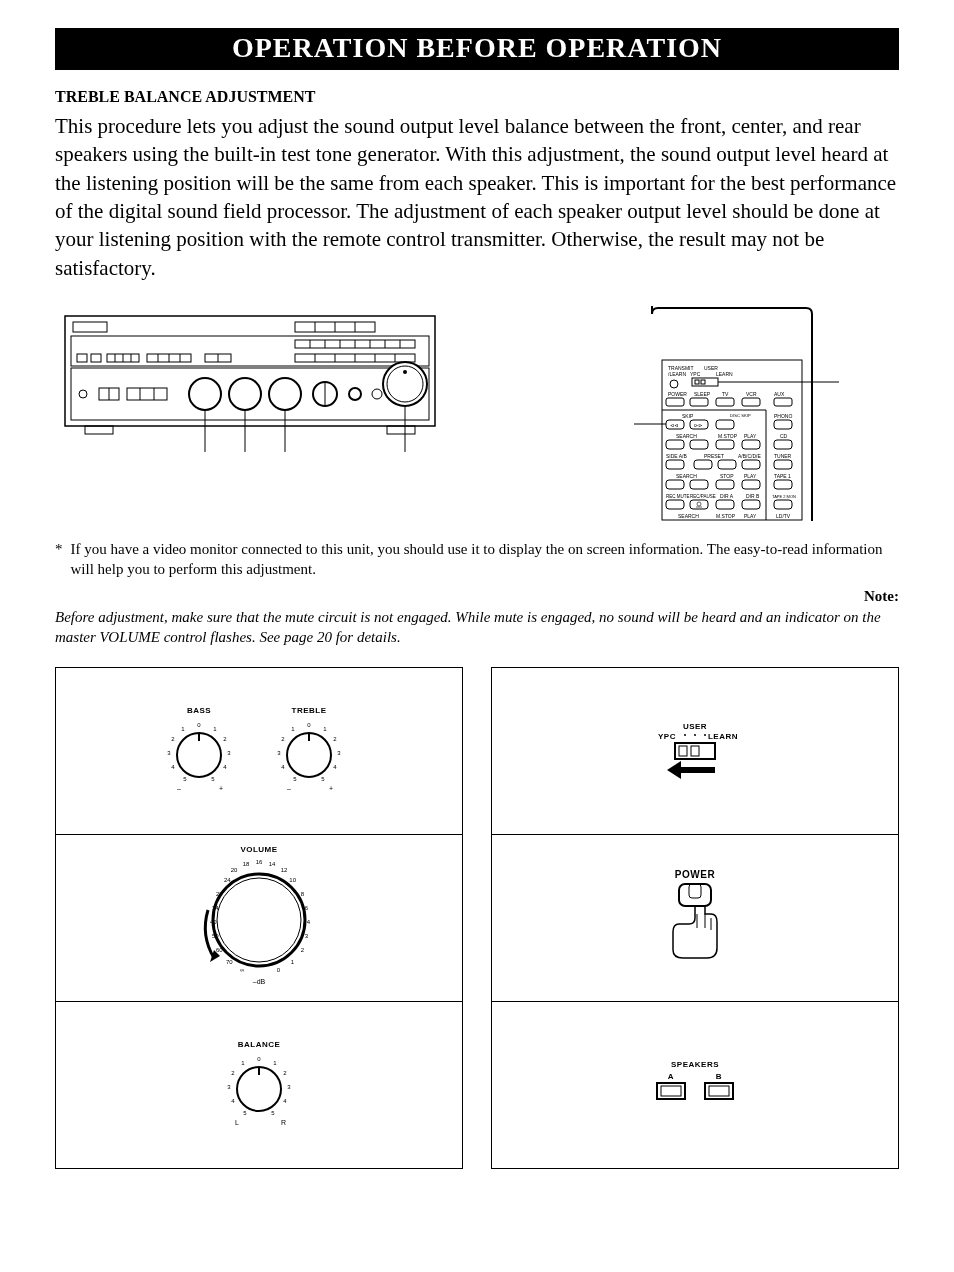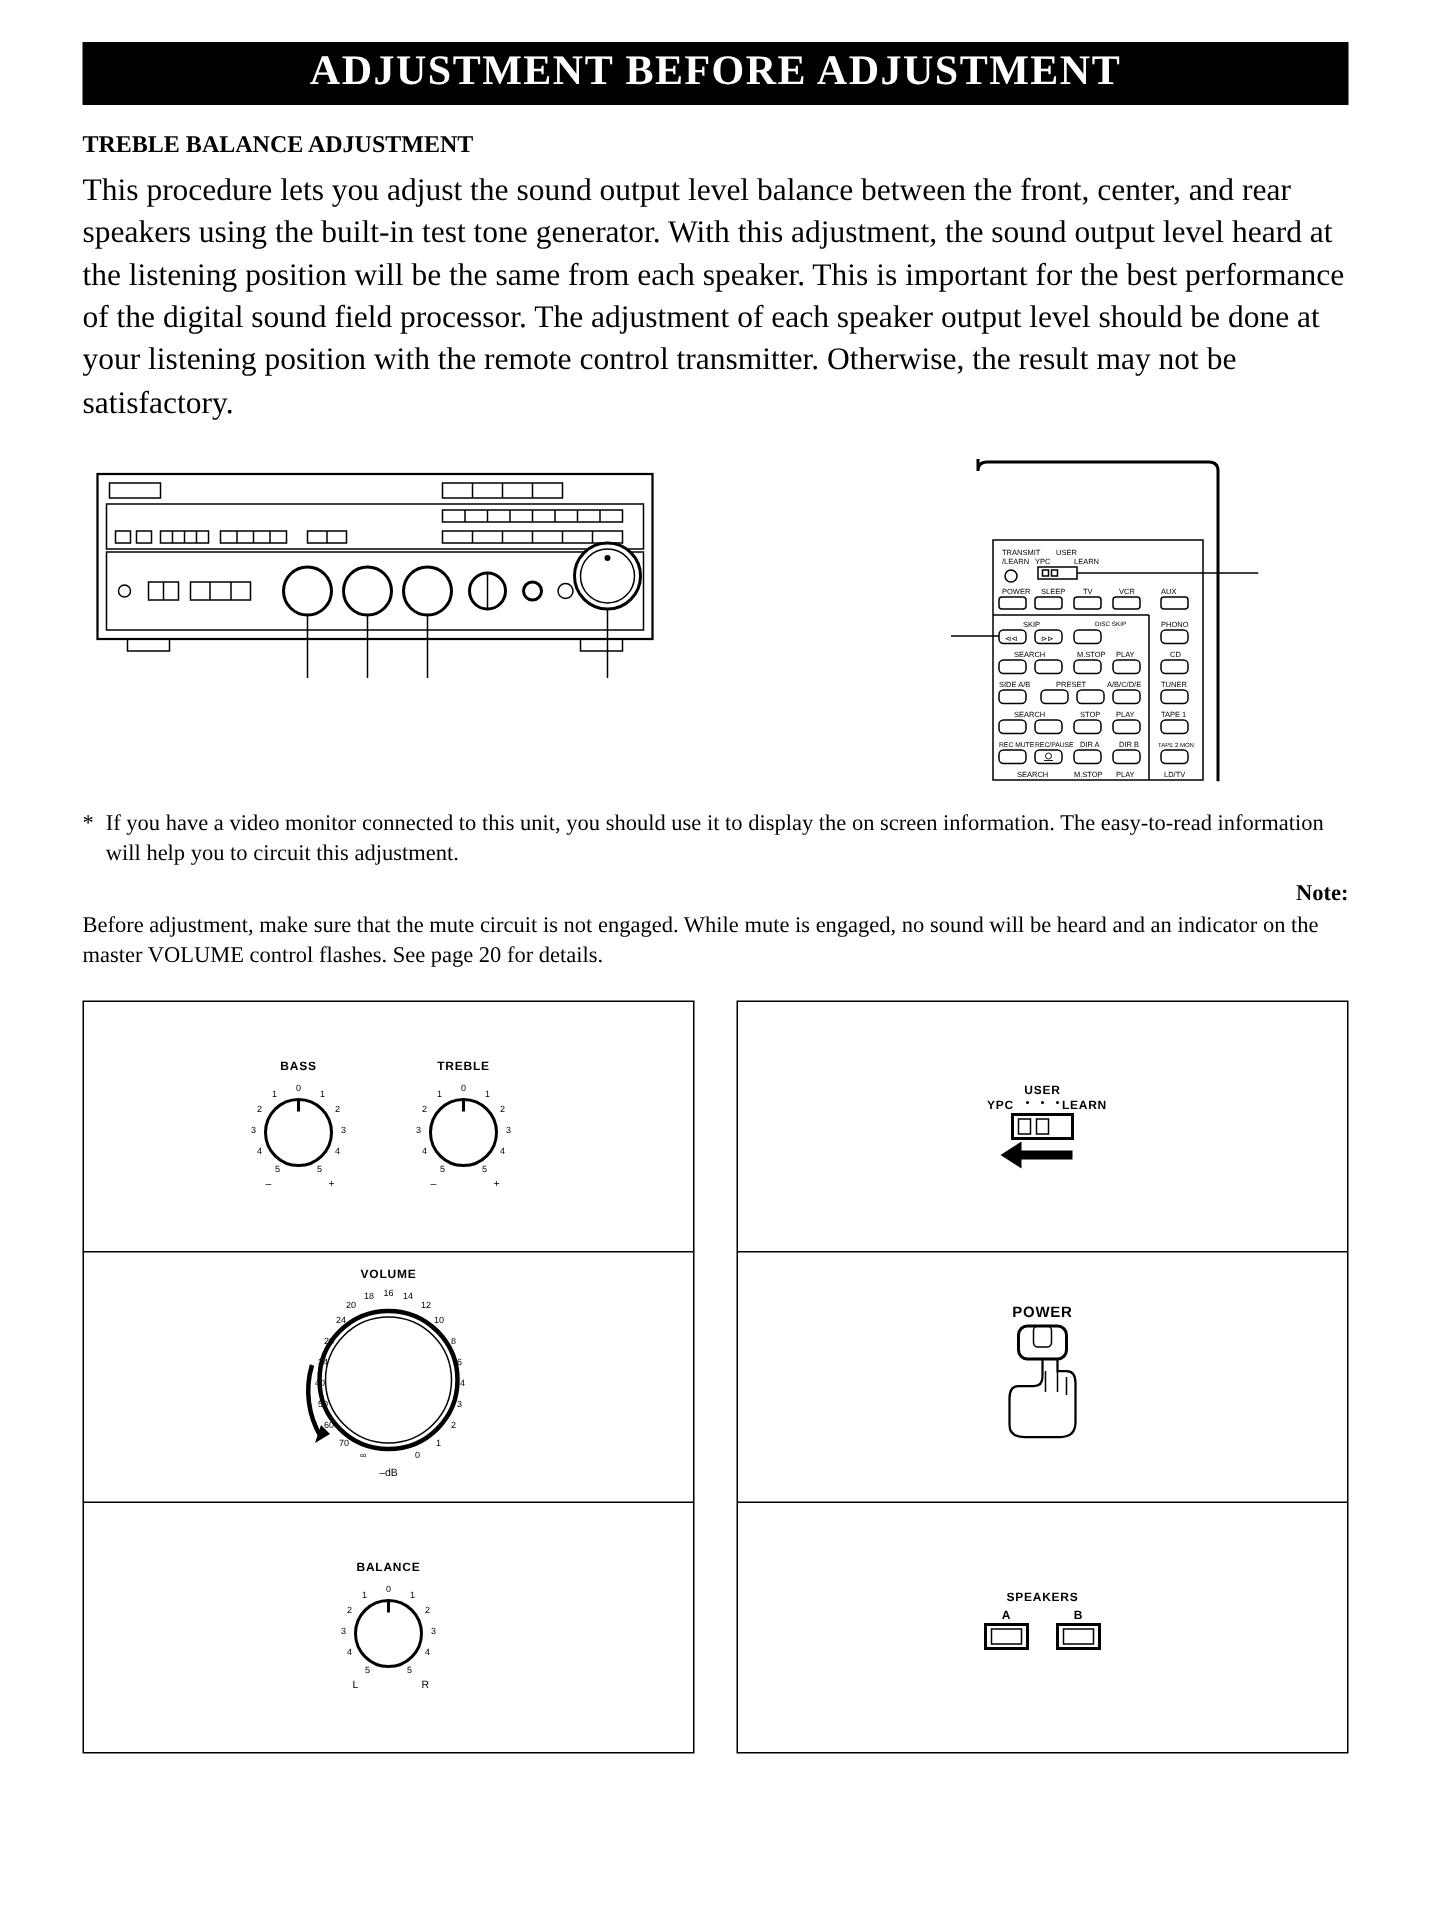--- a/index.html
+++ b/index.html
@@ -52,20 +52,21 @@
     position: relative;
     margin-right: 60px;
   }
   .note-label {
     font-weight: bold;
     font-size: 15px;
     margin: 6px 0 2px 0;
     text-align: right;
   }
   .note-body {
+    font-style: italic;
     font-size: 15px;
     line-height: 1.35;
     margin: 0 0 20px 0;
   }
   .grid-row {
     display: flex;
     gap: 28px;
     margin-top: 18px;
   }
   .grid-col {
@@ -104,21 +105,21 @@
     font-size:15px;
     line-height:1.35;
     margin: 4px 0 8px 0;
   }
 </style>
 </head>
 <body>
 
 <div class="page">
 
-  <div class="banner">ADJUSTMENT BEFORE ADJUSTMENT</div>
+  <div class="banner">OPERATION BEFORE OPERATION</div>
 
   <h2 class="subhead">TREBLE BALANCE ADJUSTMENT</h2>
 
   <p class="body">This procedure lets you adjust the sound output level balance between the front, center, and rear speakers using the built-in test tone generator. With this adjustment, the sound output level heard at the listening position will be the same from each speaker. This is important for the best performance of the digital sound field processor. The adjustment of each speaker output level should be done at your listening position with the remote control transmitter. Otherwise, the result may not be satisfactory.</p>
 
   <div class="fig-row">
 
     <div class="receiver-box">
       <svg width="390" height="150" viewBox="0 0 390 150">
 
@@ -301,21 +302,21 @@
         <text x="44" y="212" font-family="Arial" font-size="5">SEARCH</text>
         <text x="82" y="212" font-family="Arial" font-size="5">M.STOP</text>
         <text x="110" y="212" font-family="Arial" font-size="5">PLAY</text>
         <text x="142" y="212" font-family="Arial" font-size="5">LD/TV</text>
       </svg>
     </div>
   </div>
 
   <div class="asterisk-row">
     <span>*</span>
-    <span>If you have a video monitor connected to this unit, you should use it to display the on screen information. The easy-to-read information will help you to circuit this adjustment.</span>
+    <span>If you have a video monitor connected to this unit, you should use it to display the on screen information. The easy-to-read information will help you to perform this adjustment.</span>
   </div>
 
   <div class="note-label">Note:</div>
   <p class="note-body">Before adjustment, make sure that the mute circuit is not engaged. While mute is engaged, no sound will be heard and an indicator on the master VOLUME control flashes. See page 20 for details.</p>
 
   <div class="grid-row">
 
     <div class="grid-col">
 
       <div class="cell">

